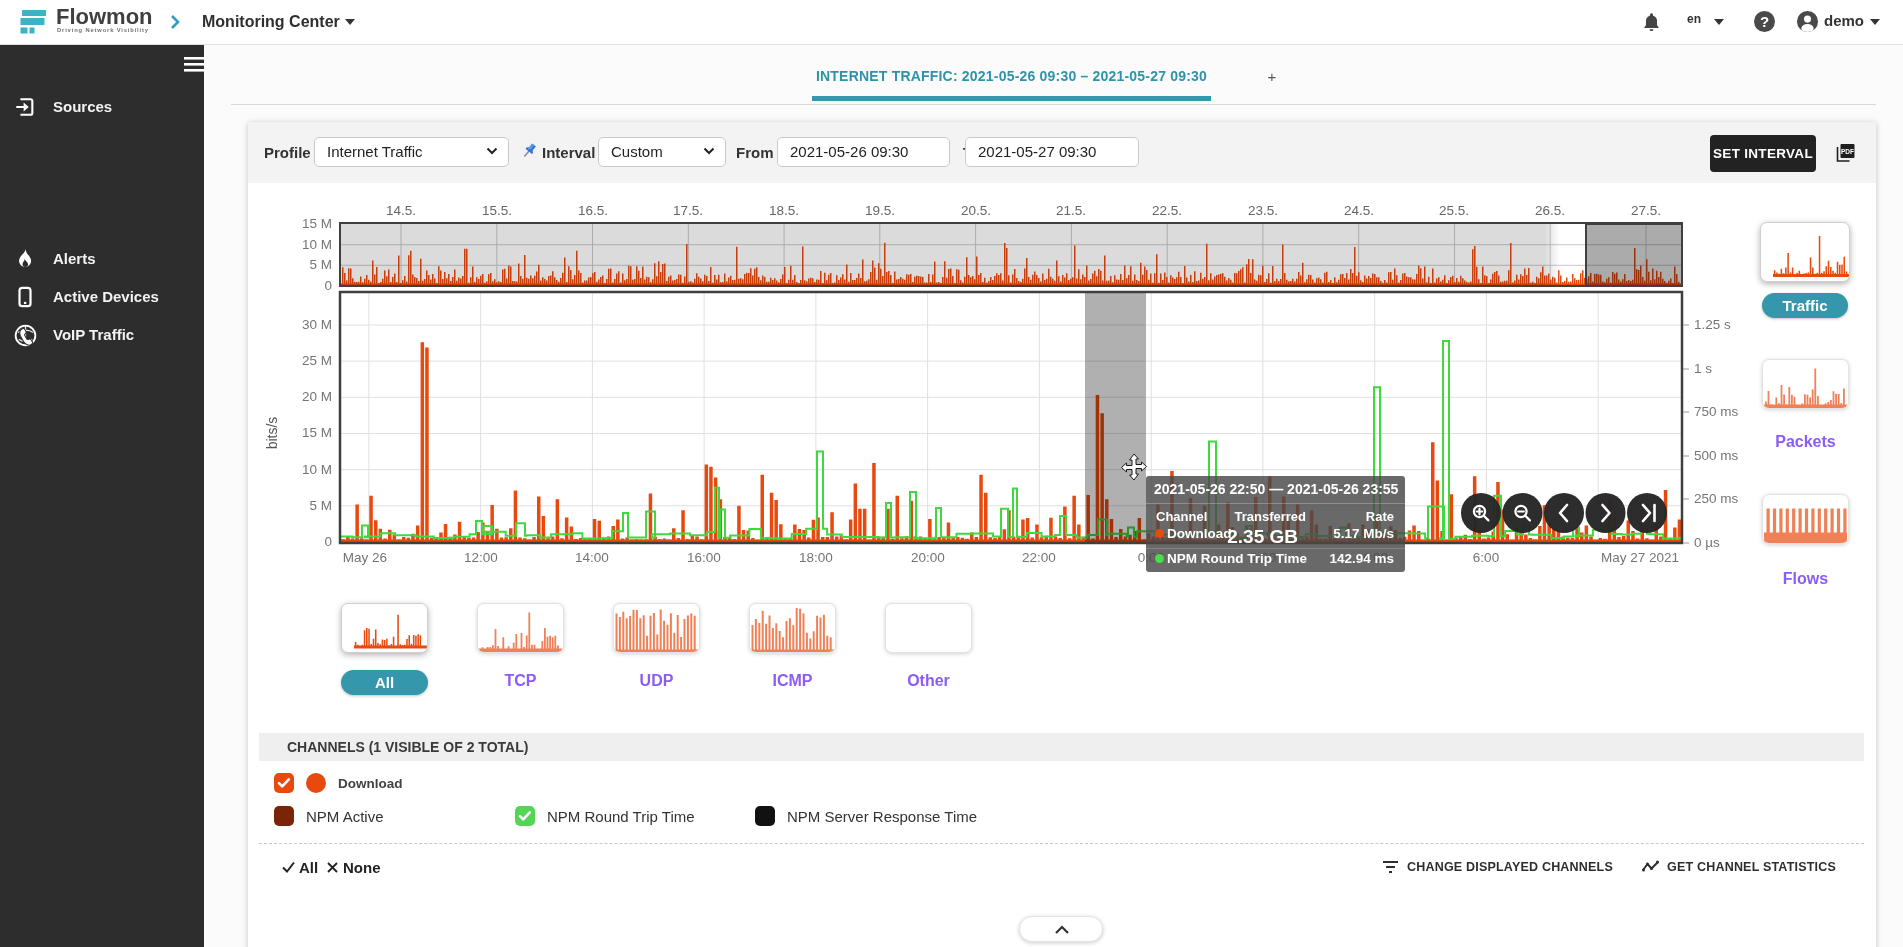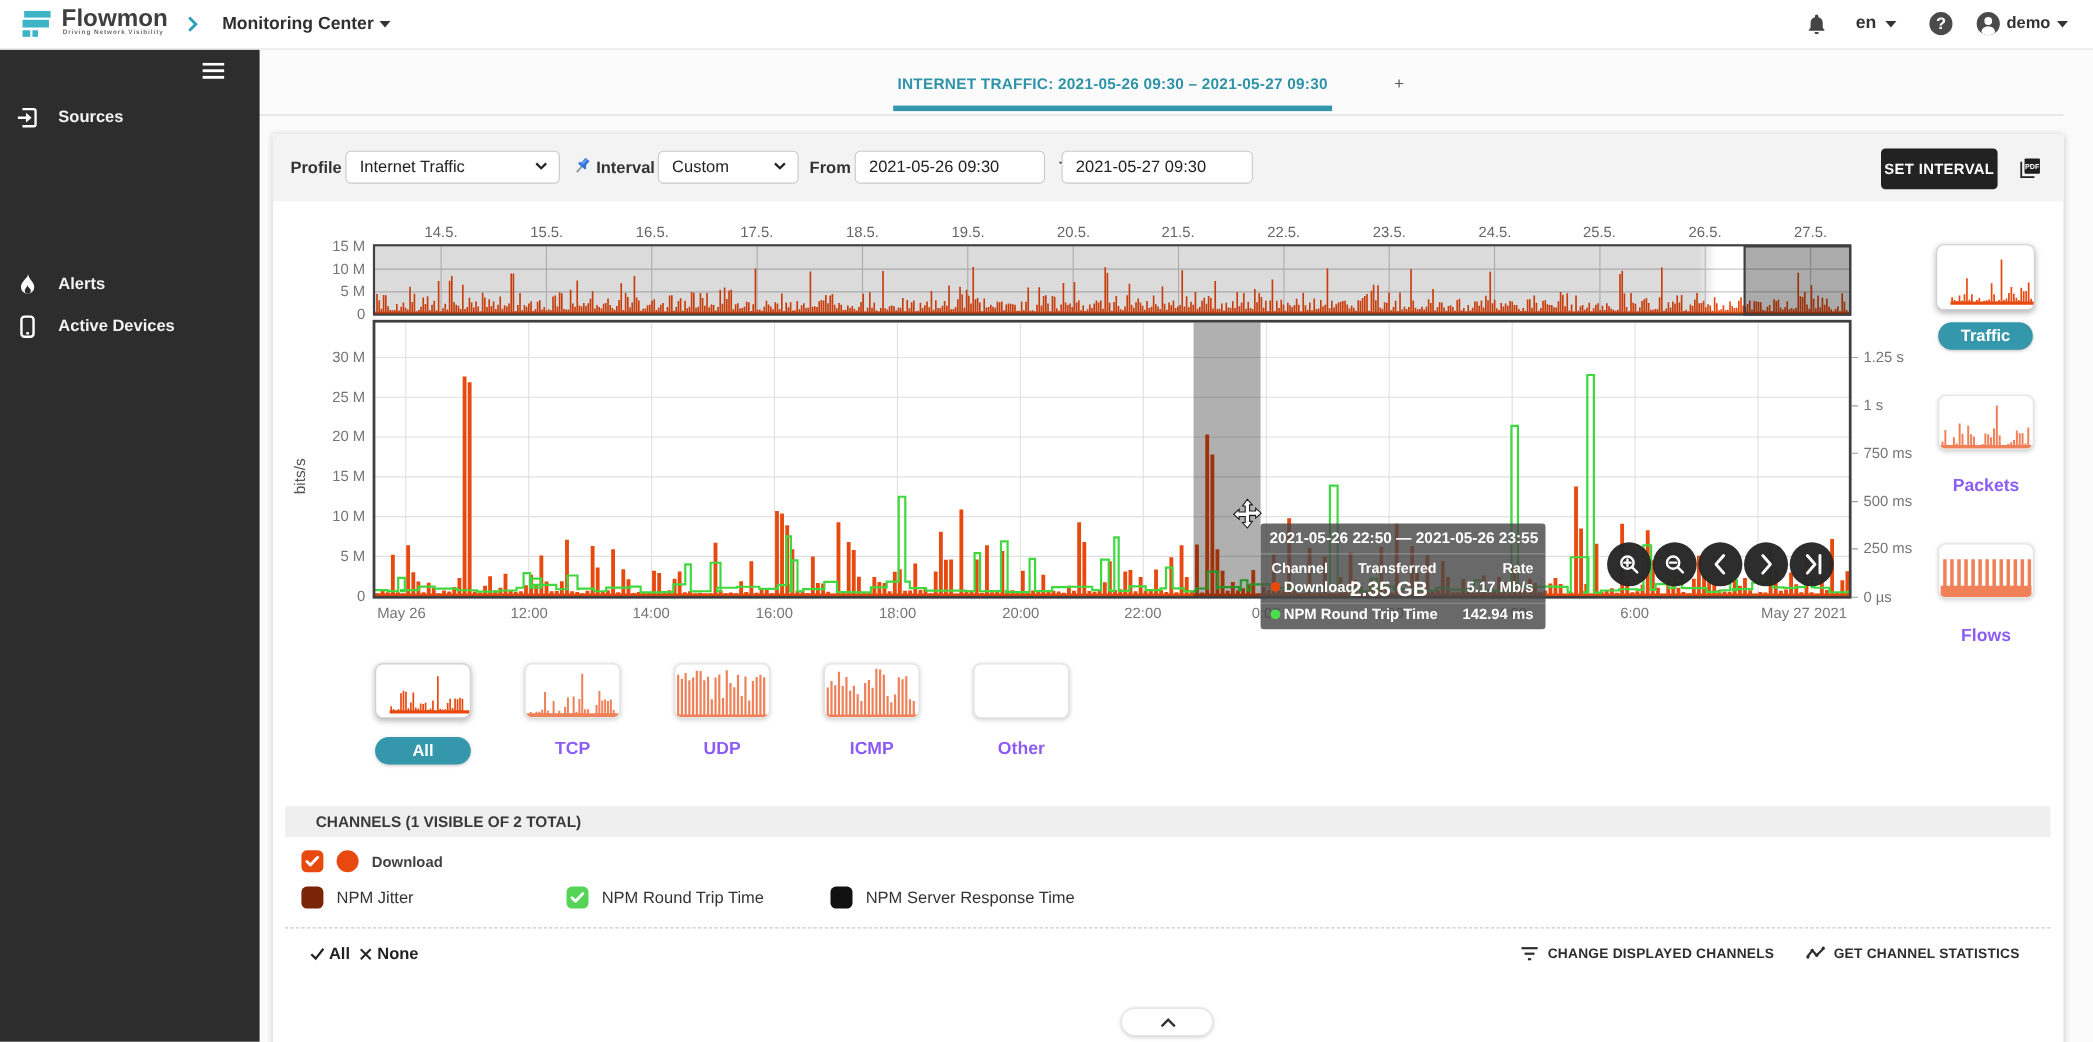--- a/index.html
+++ b/index.html
@@ -4,21 +4,21 @@
 html,body{width:1903px;height:947px;overflow:hidden;background:#fbfbfb;font-family:"Liberation Sans",sans-serif}
 
 #hdr{position:absolute;left:0;top:0;width:1903px;height:45px;background:#fff;border-bottom:1px solid #e0e0e0;z-index:30}
 #logo-bars{position:absolute;left:20px;top:10px}
 #logoname{position:absolute;left:56px;top:4px;font-size:22px;font-weight:700;color:#3f3f3f}
 #logotag{position:absolute;left:57px;top:27px;font-size:5.8px;color:#6f6f6f;letter-spacing:0.85px;font-weight:700}
 #bcrumb{position:absolute;left:202px;top:13px;font-size:16px;font-weight:700;color:#2f2f2f}
 #hchev{position:absolute;left:169px;top:14px}
 .caret{display:inline-block;width:0;height:0;border-left:5px solid transparent;border-right:5px solid transparent;border-top:6px solid #333}
 
-#sb{position:absolute;left:0;top:45px;width:236px;height:902px;background:#2d2d2d;z-index:25}
+#sb{position:absolute;left:0;top:45px;width:204px;height:902px;background:#2d2d2d;z-index:25}
 #burger{position:absolute;left:184px;top:12px}
 .mi{position:absolute;left:0;width:220px;height:38px;color:#f2f2f2;font-size:15px;font-weight:700}
 .mi.active{background:#3d3d3d;border-left:4px solid #4cb8ce;color:#4cb8ce}
 .mic{position:absolute;left:14px;top:8px}
 .mi.active .mic{left:10px}
 .mtx{position:absolute;left:53px;top:10px}
 .mi.active .mtx{left:49px}
 .mchev{position:absolute;right:8px;top:8px;font-size:17px;font-weight:700;color:#fff}
 
 #tabline{position:absolute;left:231px;top:104px;width:1645px;height:1px;background:#d9d9d9}
@@ -63,21 +63,21 @@
  <div id="logotag">Driving Network Visibility</div>
  <svg id="hchev" width="12" height="16" viewBox="0 0 12 16">
       <path d="M3 2l6 6-6 6" stroke="#2d9fbd" stroke-width="2.6" fill="none"></path>
     </svg>
  <div id="bcrumb">Monitoring Center</div>
  <span class="caret" style="position:absolute;left:345px;top:19px"></span>
  <svg style="position:absolute;left:1642px;top:11px" width="19" height="22" viewBox="0 0 24 26">
       <path fill="#444" d="M12 2a2 2 0 0 1 2 2v1a7 7 0 0 1 5 6.7V17l2 2.6v1H3v-1L5 17v-5.3A7 7 0 0 1 10 5V4a2 2 0 0 1 2-2z"></path>
       <path fill="#444" d="M9.5 22h5a2.5 2.5 0 0 1-5 0z"></path>
     </svg>
- <div style="position:absolute;left:1687px;top:12px;font-size:16px;font-weight:700;color:#333">en</div>
+ <div style="position:absolute;left:1687px;top:12px;font-size:12px;font-weight:700;color:#333">en</div>
  <span class="caret" style="position:absolute;left:1714px;top:19px"></span>
  <div style="position:absolute;left:1754px;top:11px;width:21px;height:21px;border-radius:50%;background:#4a4a4a;color:#fff;font-size:15px;font-weight:700;text-align:center;line-height:21px">?</div>
  <svg style="position:absolute;left:1796px;top:10px" width="23" height="23" viewBox="0 0 24 24">
       <defs>
         <clipPath id="avc">
           <circle cx="12" cy="12" r="11"></circle>
         </clipPath>
       </defs>
       <circle cx="12" cy="12" r="11" fill="#4a4a4a"></circle>
       <g clip-path="url(#avc)">
@@ -110,20 +110,28 @@
           <path fill="#2d2d2d" d="M11.7 11.8c.2 2.6-2.4 3.6-2.4 5.9a3 3 0 0 0 6 0c0-2.3-3.1-3.3-3.6-5.9z"></path>
         </svg></span>
       <span class="mtx">Alerts</span>
     </div>
     <div class="mi" style="top:233px">
       <span class="mic"><svg width="22" height="22" viewBox="0 0 24 24">
           <rect x="6" y="2" width="12" height="20" rx="3" fill="none" stroke="#fff" stroke-width="2.4"></rect>
           <rect x="10.8" y="17.3" width="2.6" height="2.4" fill="#fff"></rect>
         </svg></span>
       <span class="mtx">Active Devices</span>
+    </div>
+    <div class="mi" style="top:271px">
+      <span class="mic"><svg width="23" height="23" viewBox="0 0 24 24">
+          <circle cx="12" cy="12" r="10.3" fill="none" stroke="#fff" stroke-width="1.9"></circle>
+          <path d="M4 9c4-3.5 12-3.5 16 0M5 16c3.5 3 10.5 3 14 0M12 1.7v20.6" stroke="#fff" stroke-width="1.3" fill="none" opacity="0.9"></path>
+          <path fill="#fff" stroke="#2d2d2d" stroke-width="1.1" d="M8 5.2c1.4-.9 2.7-.6 3.3.5l1.1 1.9c.5 1 .2 2-.7 2.6-.8.6-.9 1.1-.3 2.1l1.8 3c.5 1 1.1 1.1 2 .6 1-.5 2-.4 2.6.6l1.2 1.9c.7 1.1.3 2.3-.9 3-2.5 1.6-6 .4-8.3-3.5l-2.3-3.9C5.2 10.7 5.6 6.8 8 5.2z"></path>
+        </svg></span>
+      <span class="mtx">VoIP Traffic</span>
     </div>
 </div>
 
 <div id="tabline"></div>
 <div id="tab">INTERNET TRAFFIC: 2021-05-26 09:30 – 2021-05-27 09:30</div>
 <div id="tabu"></div>
 <div id="plus">+</div>
 
 <div id="panel"></div>
 <div id="cbar"></div>
@@ -297,21 +305,21 @@
   </div>
 <div class="plabel" style="left:1762px;top:570px;width:87px">Flows</div>
 
 <div id="chhdr">CHANNELS (1 VISIBLE OF 2 TOTAL)</div>
 <div class="ck" style="left:274px;top:773px;background:#e8490f"><svg width="20" height="20" viewBox="0 0 20 20">
       <path d="M5 10.2l3.2 3.2 6.6-7" stroke="#fff" stroke-width="2.6" fill="none" stroke-linecap="round" stroke-linejoin="round"></path>
     </svg></div>
 <div class="ck" style="left:306px;top:773px;background:#e8490f;border-radius:50%"></div>
 <div class="chtx" style="left:338px;top:776px;font-size:13.5px;font-weight:700;color:#424242">Download</div>
 <div class="ck" style="left:274px;top:806px;background:#7a2408"></div>
-<div class="chtx" style="left:306px;top:808px">NPM Jitter</div>
+<div class="chtx" style="left:306px;top:808px">NPM Active</div>
 <div class="ck" style="left:515px;top:806px;background:#55d455"><svg width="20" height="20" viewBox="0 0 20 20">
       <path d="M5 10.2l3.2 3.2 6.6-7" stroke="#fff" stroke-width="2.6" fill="none" stroke-linecap="round" stroke-linejoin="round"></path>
     </svg></div>
 <div class="chtx" style="left:547px;top:808px">NPM Round Trip Time</div>
 <div class="ck" style="left:755px;top:806px;background:#111"></div>
 <div class="chtx" style="left:787px;top:808px">NPM Server Response Time</div>
 <div id="dashed"></div>
 <svg style="position:absolute;left:281px;top:860px;z-index:3" width="15" height="14" viewBox="0 0 15 14">
     <path d="M2 7.5l4 4 7-9" stroke="#222" stroke-width="2" fill="none"></path>
   </svg>

